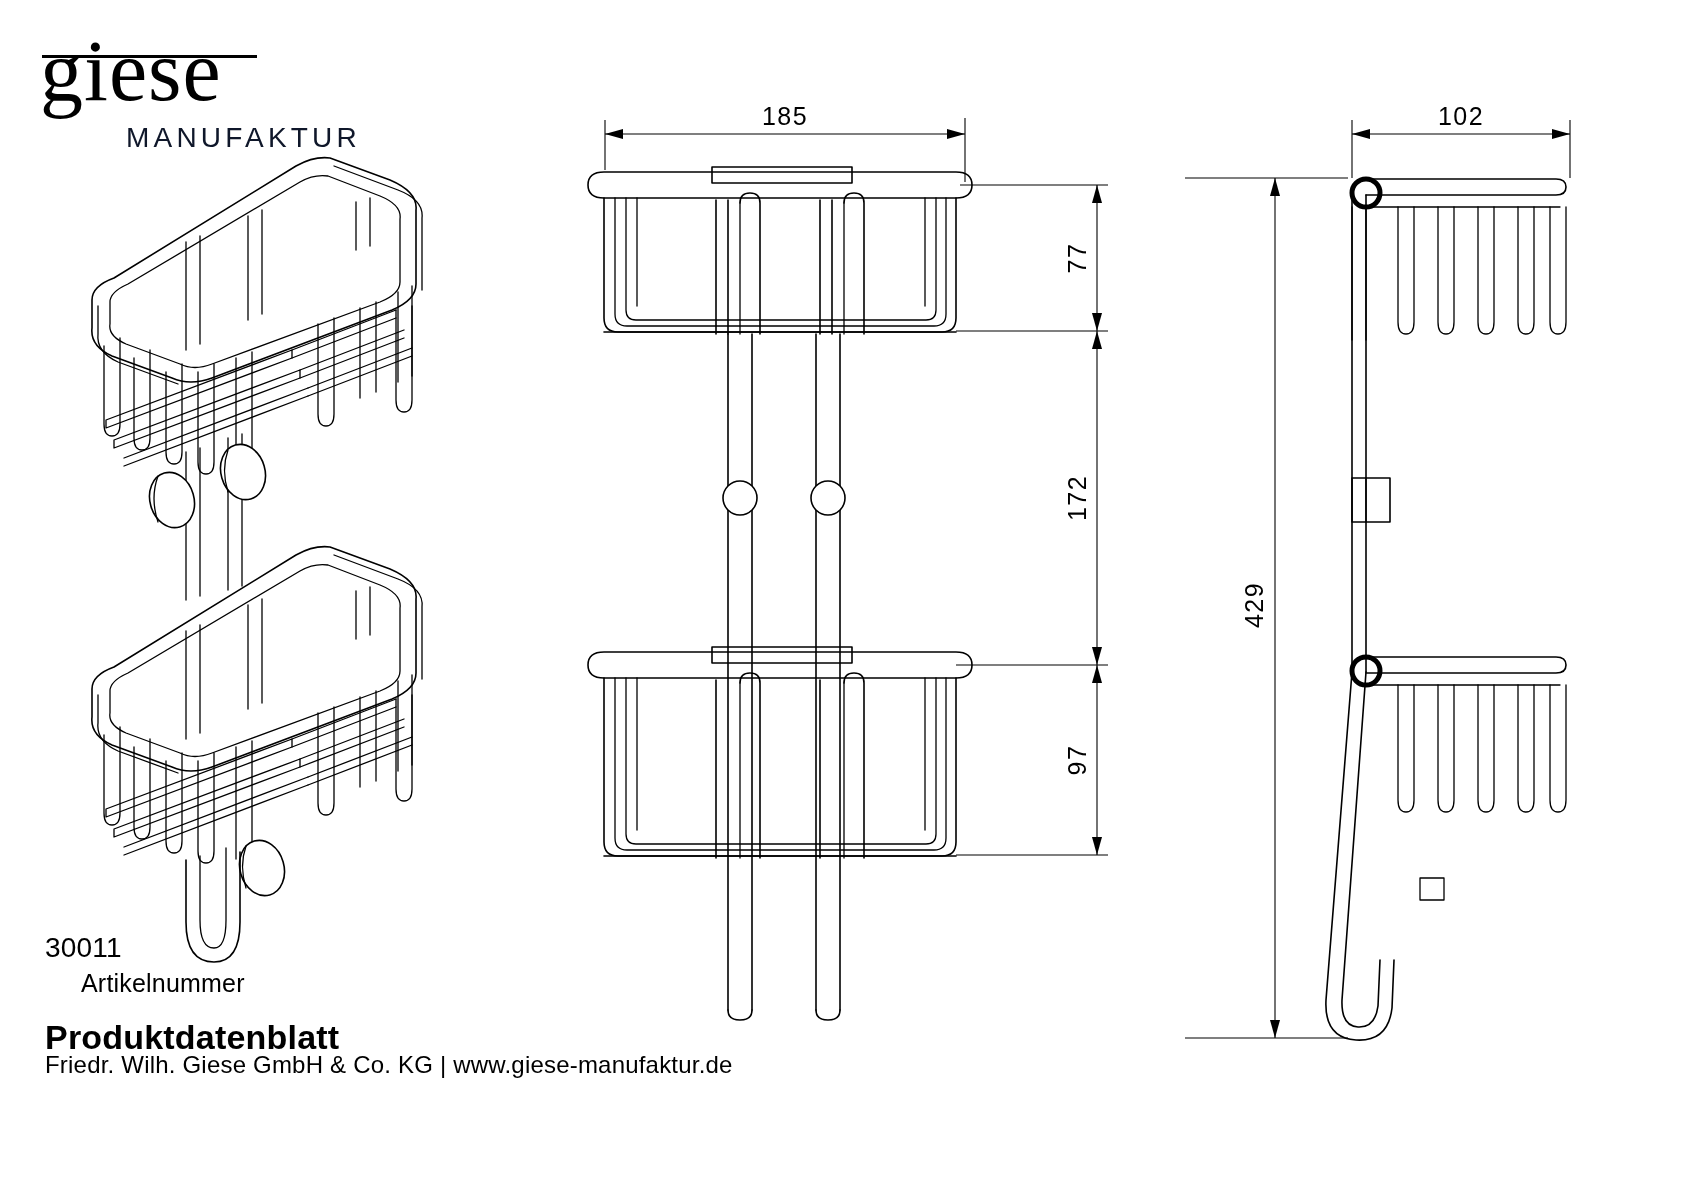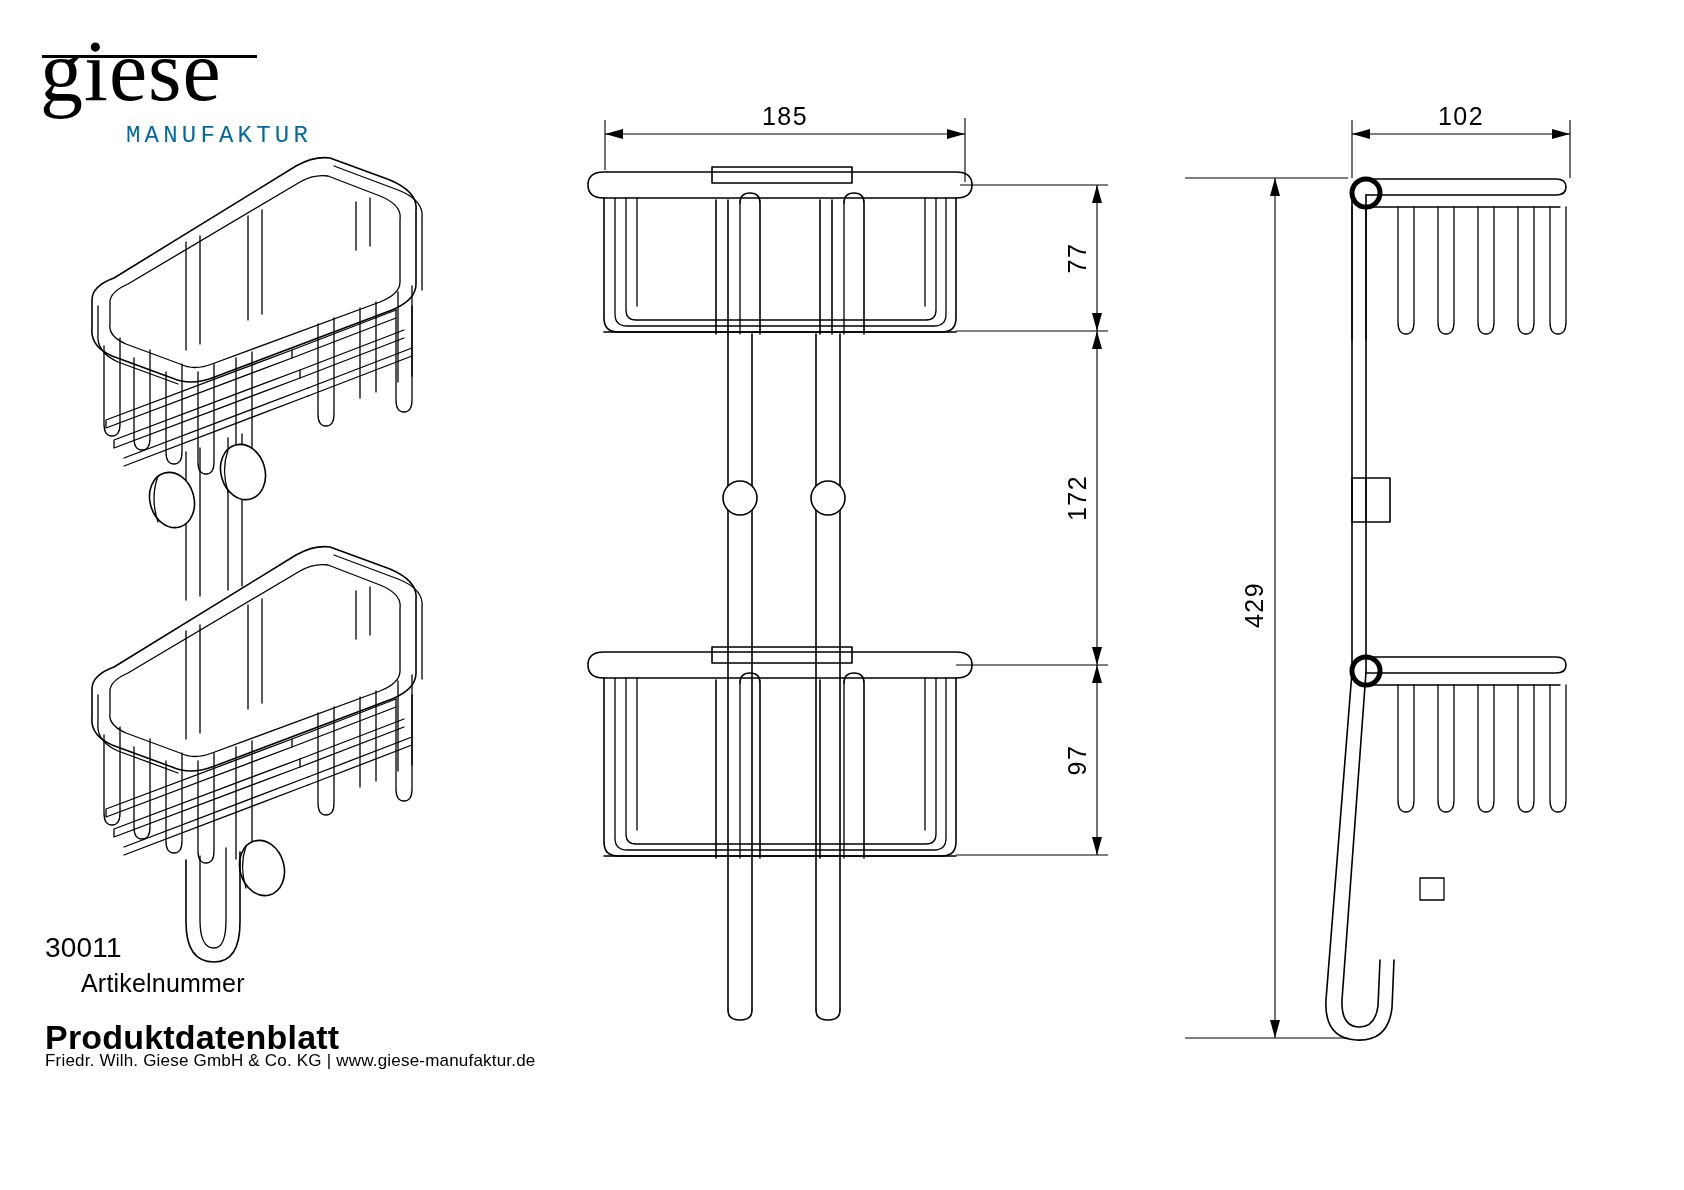--- a/index.html
+++ b/index.html
@@ -13,29 +13,29 @@
   
   .logo{position:absolute;left:40px;top:38px;width:250px;height:112px;}
   .logo-rule{position:absolute;left:2px;top:17px;width:215px;height:3px;background:#000;}
   .logo-word{
     position:absolute;left:0;top:-10px;
     font-family:"Liberation Serif", serif;
     font-size:86px;line-height:86px;letter-spacing:1px;color:#000;
   }
   .logo-sub{
     position:absolute;left:86px;top:84px;
-    font-family:Liberation Mono, monospace;
-    font-size:24px;letter-spacing:4.2px;color:#0369a1;
+    font-family:Liberation Sans, sans-serif;
+    font-size:28px;letter-spacing:4.2px;color:#0f172a;
   }
 
   
   .artno{position:absolute;left:45px;top:932px;font-size:28px;letter-spacing:0.2px;}
   .artlabel{position:absolute;left:45px;top:969px;font-size:25px;letter-spacing:0.2px;margin-left:36px;}
   .datasheet{position:absolute;left:45px;top:1018px;font-size:34px;font-weight:bold;letter-spacing:0.2px;}
-  .company{position:absolute;left:45px;top:1051px;font-size:17px;letter-spacing:0.2px;}
+  .company{position:absolute;left:45px;top:1051px;font-size:24px;letter-spacing:0.2px;}
 
   
   svg.draw{position:absolute;left:0;top:0;width:1684px;height:1190px;}
   svg.draw .ln{fill:none;stroke:#000;stroke-width:1.6;stroke-linecap:round;stroke-linejoin:round;}
   svg.draw .lnt{fill:none;stroke:#000;stroke-width:1.3;stroke-linecap:round;stroke-linejoin:round;}
   svg.draw .thick{fill:none;stroke:#000;stroke-width:5;stroke-linecap:round;stroke-linejoin:round;}
   svg.draw .dim{fill:none;stroke:#000;stroke-width:1.1;}
   svg.draw .fillw{fill:#fff;stroke:#000;stroke-width:1.6;}
   svg.draw text.dimtxt{font-family:"Liberation Sans", sans-serif;font-size:25px;fill:#000;letter-spacing:1.5px;}
 </style>

